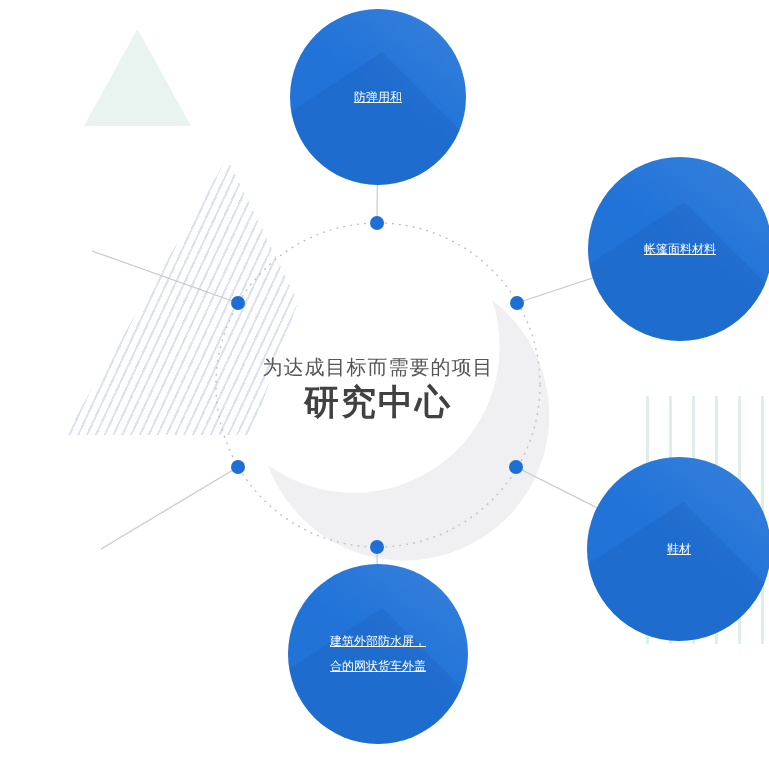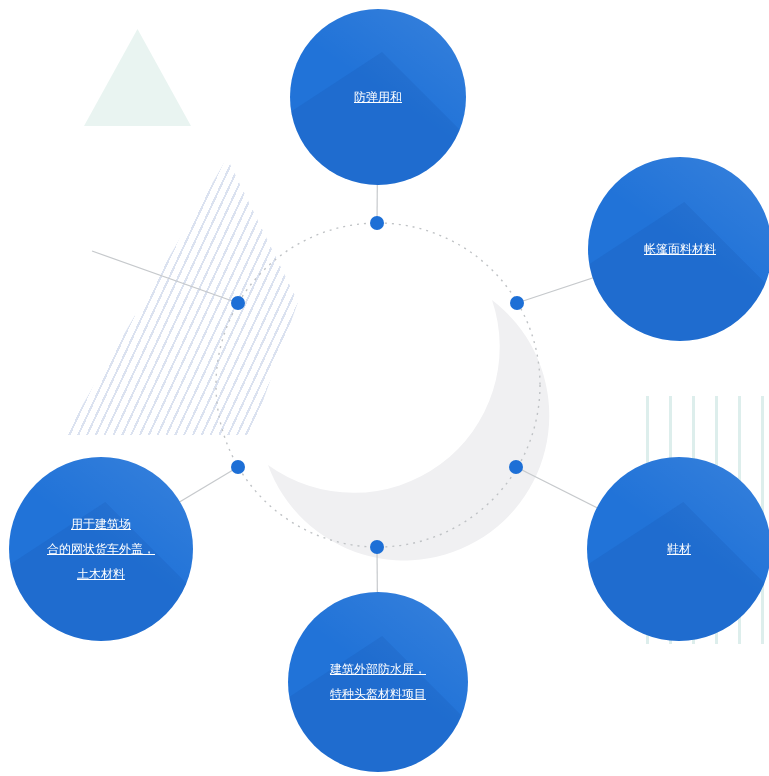--- a/index.html
+++ b/index.html
@@ -65,21 +65,21 @@
   }
   .node-line{
     position:relative;z-index:2;color:#ffffff;font-size:12px;line-height:25px;
     text-align:left;white-space:nowrap;text-decoration:underline;
   }
   .n-top         {left:290px;top:9px;  width:176px;height:176px;}
   .n-upper-left  {left:2px;  top:161px;width:180px;height:180px;}
   .n-upper-right {left:588px;top:157px;width:184px;height:184px;}
   .n-lower-left  {left:9px;  top:457px;width:184px;height:184px;}
   .n-lower-right {left:587px;top:457px;width:184px;height:184px;}
-  .n-bottom      {left:288px;top:592px;width:180px;height:180px;}
+  .n-bottom      {left:288px;top:564px;width:180px;height:180px;}
 </style>
 </head>
 <body>
 
 <div class="canvas">
 
   <div class="tri-mint"></div>
   <div class="hatch"></div>
   <div class="stripes"></div>
 
@@ -95,38 +95,37 @@
     <line class="link" x1="377" y1="547" x2="378" y2="682"></line>
 
     <circle class="dot" cx="377" cy="223" r="7"></circle>
     <circle class="dot" cx="238" cy="303" r="7"></circle>
     <circle class="dot" cx="517" cy="303" r="7"></circle>
     <circle class="dot" cx="238" cy="467" r="7"></circle>
     <circle class="dot" cx="516" cy="467" r="7"></circle>
     <circle class="dot" cx="377" cy="547" r="7"></circle>
   </svg>
 
+  <div class="center-label">
+    <div class="center-sub">为达成目标而需要的项目</div>
+    <div class="center-title">研究中心</div>
+  </div>
 
   <div class="node n-top">
     <span class="node-line">防弹用和</span>
   </div>
 
 
   <div class="node n-upper-right">
     <span class="node-line">帐篷面料材料</span>
   </div>
 
-  <div class="node n-lower-left">
-    <span class="node-line">用于建筑场</span>
-    <span class="node-line">合的网状货车外盖，</span>
-    <span class="node-line">土木材料</span>
-  </div>
 
   <div class="node n-lower-right">
     <span class="node-line">鞋材</span>
   </div>
 
   <div class="node n-bottom">
     <span class="node-line">建筑外部防水屏，</span>
-    <span class="node-line">特种头盔材料项目</span>
+    <span class="node-line">合的网状货车外盖</span>
   </div>
 
 </div>
 
 </body></html>

